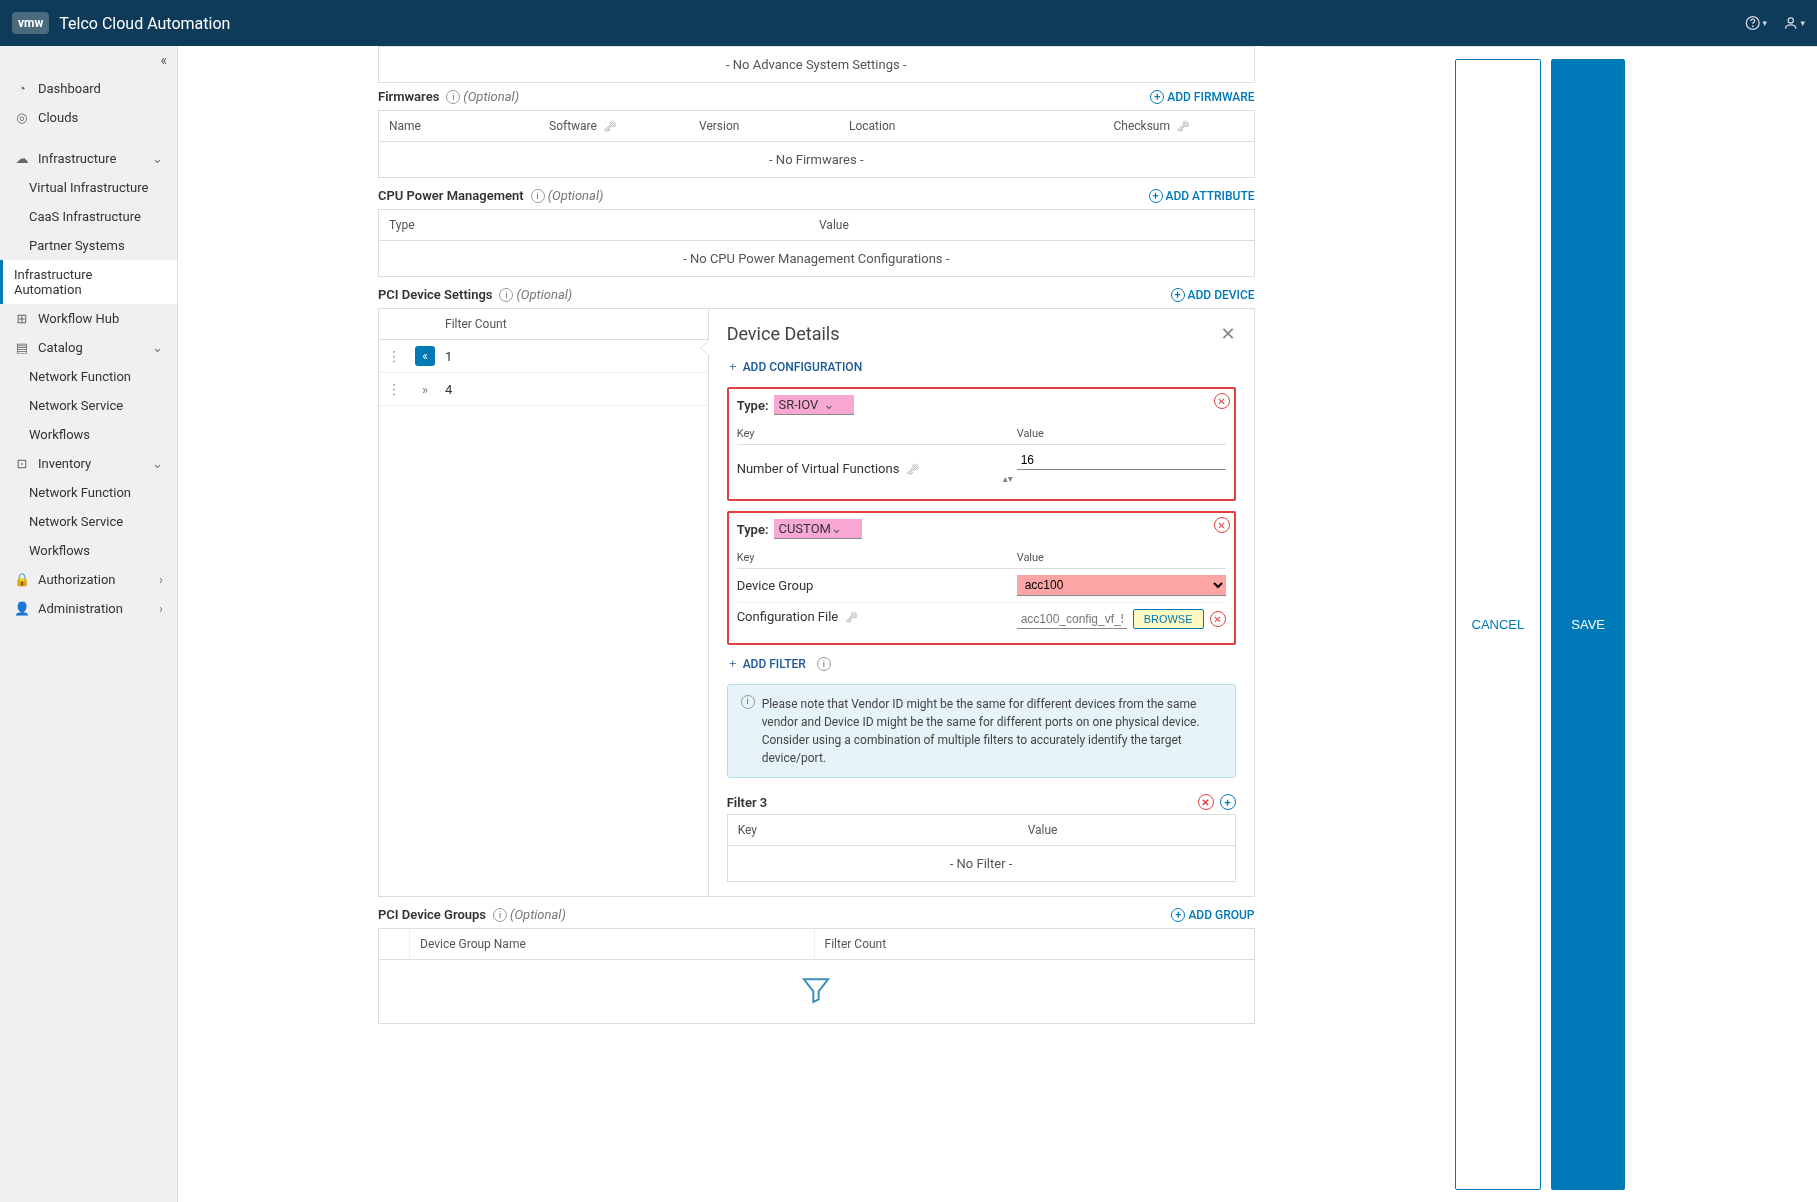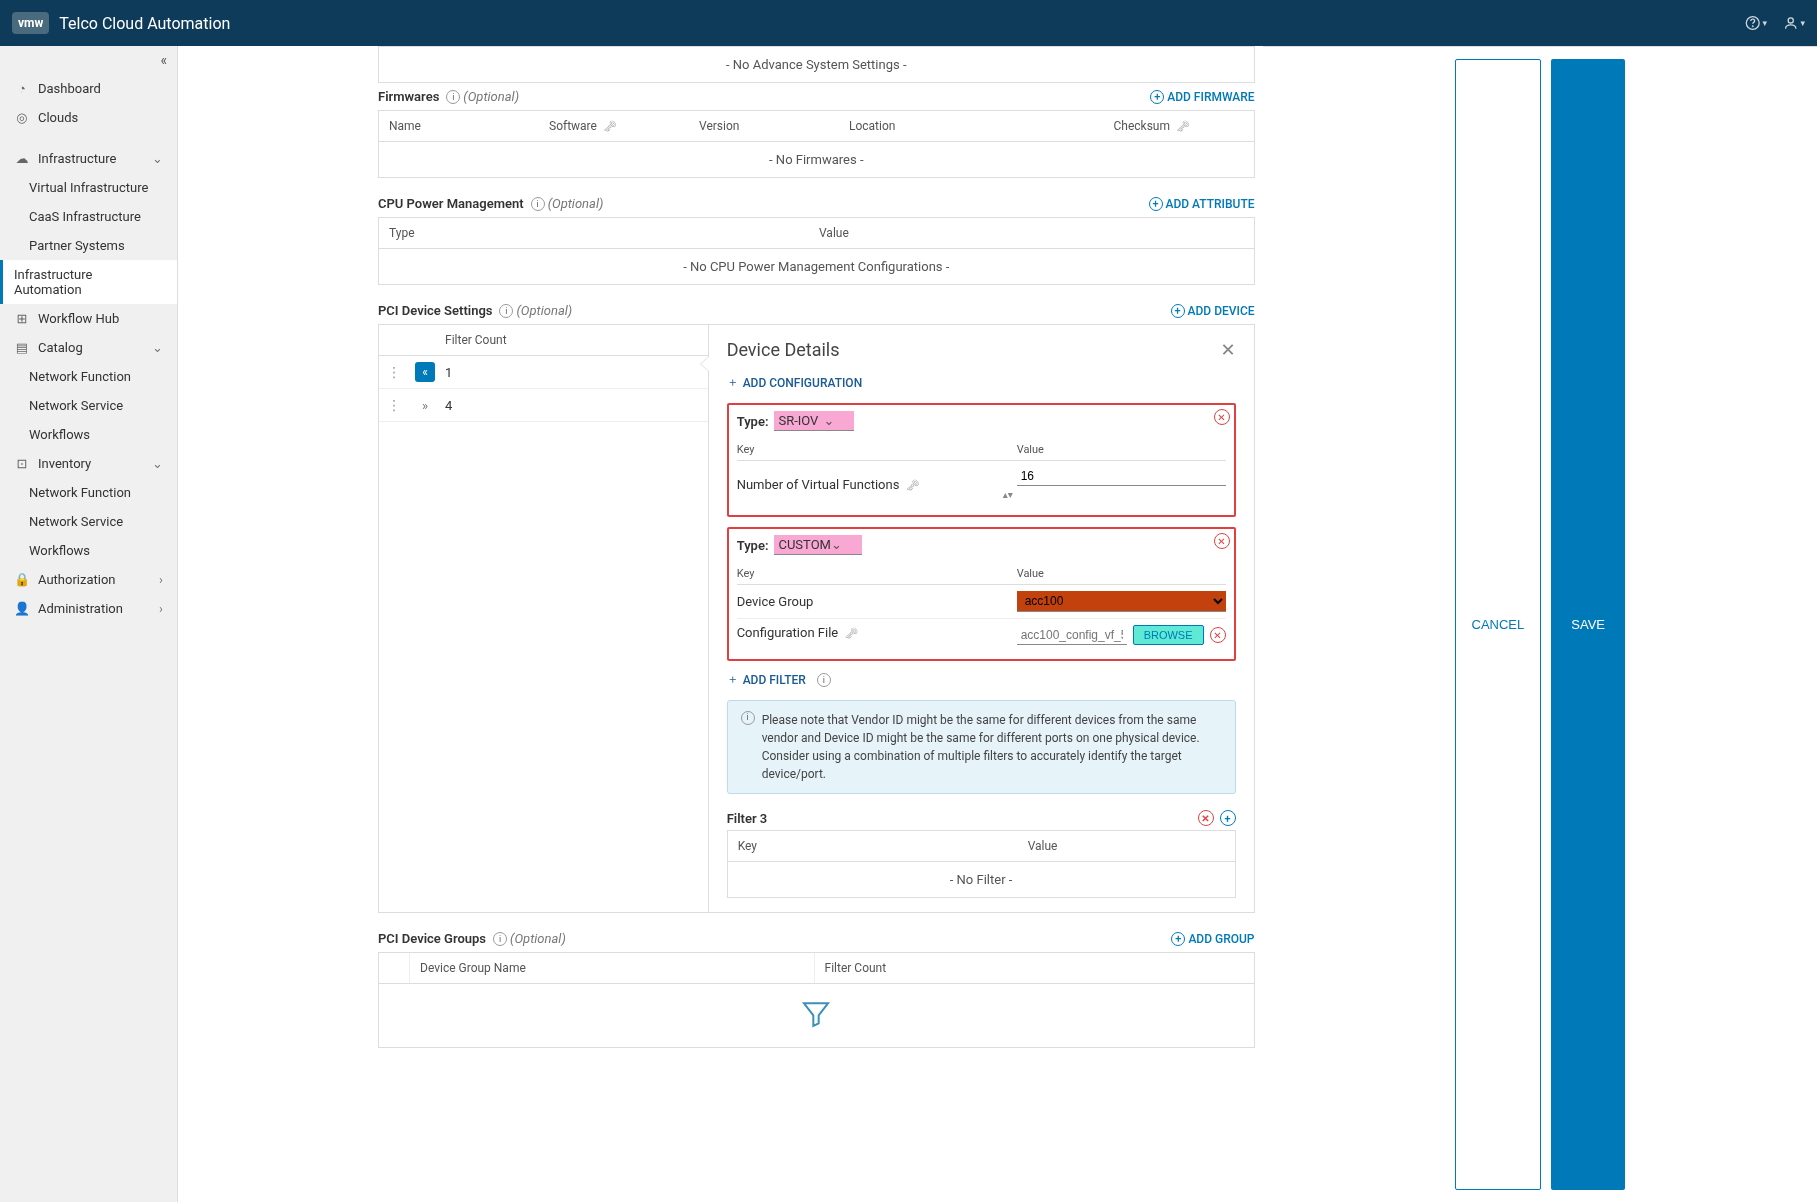--- a/index.html
+++ b/index.html
@@ -13,21 +13,21 @@
 .sidebar { width: 178px; background: #f0f0f0; border-right: 1px solid #ddd; overflow-y: auto; }
 .sidebar-collapse { text-align: right; padding: 6px 10px; color: #555; cursor: pointer; font-size: 14px; }
 .nav-item { display: flex; align-items: center; padding: 7px 14px; cursor: pointer; color: #333; gap: 8px; font-size: 13px; }
 .nav-item.selected { background: #fff; border-left: 3px solid #0079b8; padding-left: 11px; }
 .nav-sub { padding-left: 29px; }
 .nav-icon { width: 16px; display: inline-flex; justify-content: center; color: #666; }
 .nav-expand { margin-left: auto; color: #777; }
 .content-wrapper { flex: 1; display: flex; flex-direction: row; overflow: hidden; }
 .content { flex: 1; overflow-y: auto; padding: 0; }
 .content-inner { padding: 0 8px 200px 200px; }
-.section { margin-bottom: 12px; }
+.section { margin-bottom: 4px; }
 .section-header { display: flex; align-items: center; padding: 6px 0; font-size: 13px; }
 .section-title { font-weight: 600; margin-right: 4px; }
 .optional { font-style: italic; color: #777; font-weight: normal; }
 .info-icon { width: 14px; height: 14px; border: 1px solid #999; border-radius: 50%; display: inline-flex; align-items: center; justify-content: center; font-size: 9px; color: #666; margin: 0 3px; cursor: pointer; }
 .add-link { margin-left: auto; color: #0079b8; font-size: 12px; font-weight: 500; cursor: pointer; display: flex; align-items: center; gap: 3px; }
 .plus-circle { width: 14px; height: 14px; border: 1.5px solid #0079b8; border-radius: 50%; display: inline-flex; align-items: center; justify-content: center; font-size: 11px; line-height: 1; }
 .table { border: 1px solid #ddd; width: 100%; }
 .table-head { display: flex; font-size: 12px; color: #555; border-bottom: 1px solid #ddd; background: #fff; }
 .table-head > div { padding: 8px 10px; }
 .table-empty { text-align: center; padding: 10px; color: #555; font-size: 13px; }
@@ -61,24 +61,24 @@
 .config-caret { color: #555; }
 .config-delete { position: absolute; right: 4px; top: 4px; width: 16px; height: 16px; border: 1.5px solid #e04040; border-radius: 50%; display: flex; align-items: center; justify-content: center; color: #e04040; font-size: 10px; cursor: pointer; }
 .kv-grid { display: flex; margin-top: 8px; }
 .kv-key { width: 280px; }
 .kv-value { flex: 1; }
 .kv-header { font-size: 11px; color: #555; padding: 4px 0; border-bottom: 1px solid #ddd; }
 .kv-row { display: flex; align-items: center; padding: 6px 0; border-bottom: 1px solid #eee; font-size: 13px; }
 .kv-row:last-child { border-bottom: none; }
 .small-key-icon { color: #999; font-size: 11px; margin-left: 3px; }
 .input-underline { border: none; border-bottom: 1px solid #888; width: 100%; padding: 2px 4px; font-size: 12px; }
-.select-underline { border: none; border-bottom: 1px solid #888; width: 100%; padding: 2px 4px; font-size: 12px; background: #c2410c; }
+.select-underline { border: none; border-bottom: 1px solid #888; width: 100%; padding: 2px 4px; font-size: 12px; background: #fca5a5; }
 .browse-row { display: flex; gap: 6px; align-items: center; }
 .browse-input { border: none; border-bottom: 1px solid #888; padding: 2px 4px; width: 110px; color: #aaa; font-size: 12px; }
-.browse-btn { border: 1px solid #0079b8; color: #0079b8; background: #5eead4; padding: 3px 10px; font-size: 11px; cursor: pointer; border-radius: 2px; }
+.browse-btn { border: 1px solid #0079b8; color: #0079b8; background: #fef9c3; padding: 3px 10px; font-size: 11px; cursor: pointer; border-radius: 2px; }
 .remove-circle { width: 16px; height: 16px; border: 1.5px solid #e04040; border-radius: 50%; display: inline-flex; align-items: center; justify-content: center; color: #e04040; font-size: 10px; cursor: pointer; }
 .textarea-box { width: 100%; border: 1px solid #ccc; border-radius: 3px; padding: 6px; font-size: 11px; color: #444; height: 68px; resize: both; font-family: inherit; margin-top: 4px; }
 .note-box { background: #e6f3f9; border: 1px solid #b8dde9; border-radius: 3px; padding: 10px 12px 10px 34px; font-size: 12px; color: #444; margin: 12px 0; position: relative; line-height: 1.5; }
 .note-box .info-lead { position: absolute; left: 10px; top: 10px; }
 .filter-section { margin-top: 10px; }
 .filter-header { display: flex; align-items: center; font-size: 13px; font-weight: 600; padding: 4px 0; }
 .filter-header .actions { margin-left: auto; display: flex; gap: 6px; }
 .add-circle { width: 16px; height: 16px; border: 1.5px solid #0079b8; border-radius: 50%; display: inline-flex; align-items: center; justify-content: center; color: #0079b8; font-size: 11px; cursor: pointer; }
 .filter-table { border: 1px solid #ddd; }
 .footer { border-top: 1px solid #ddd; padding: 12px 192px; display: flex; gap: 10px; background: #fff; }

